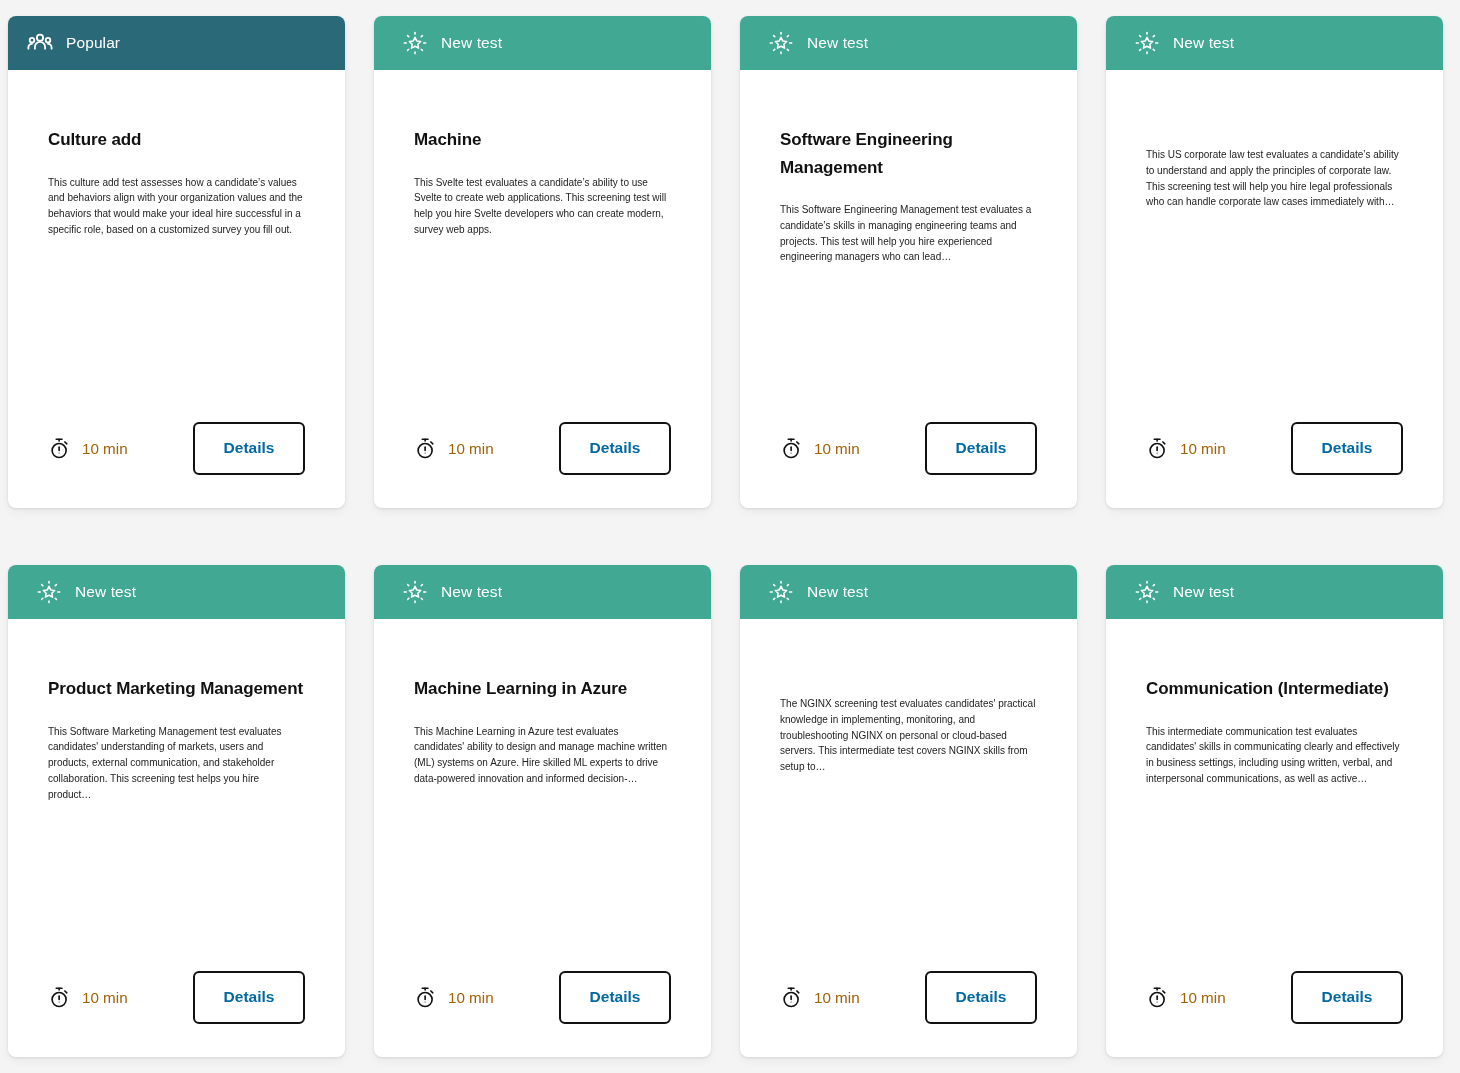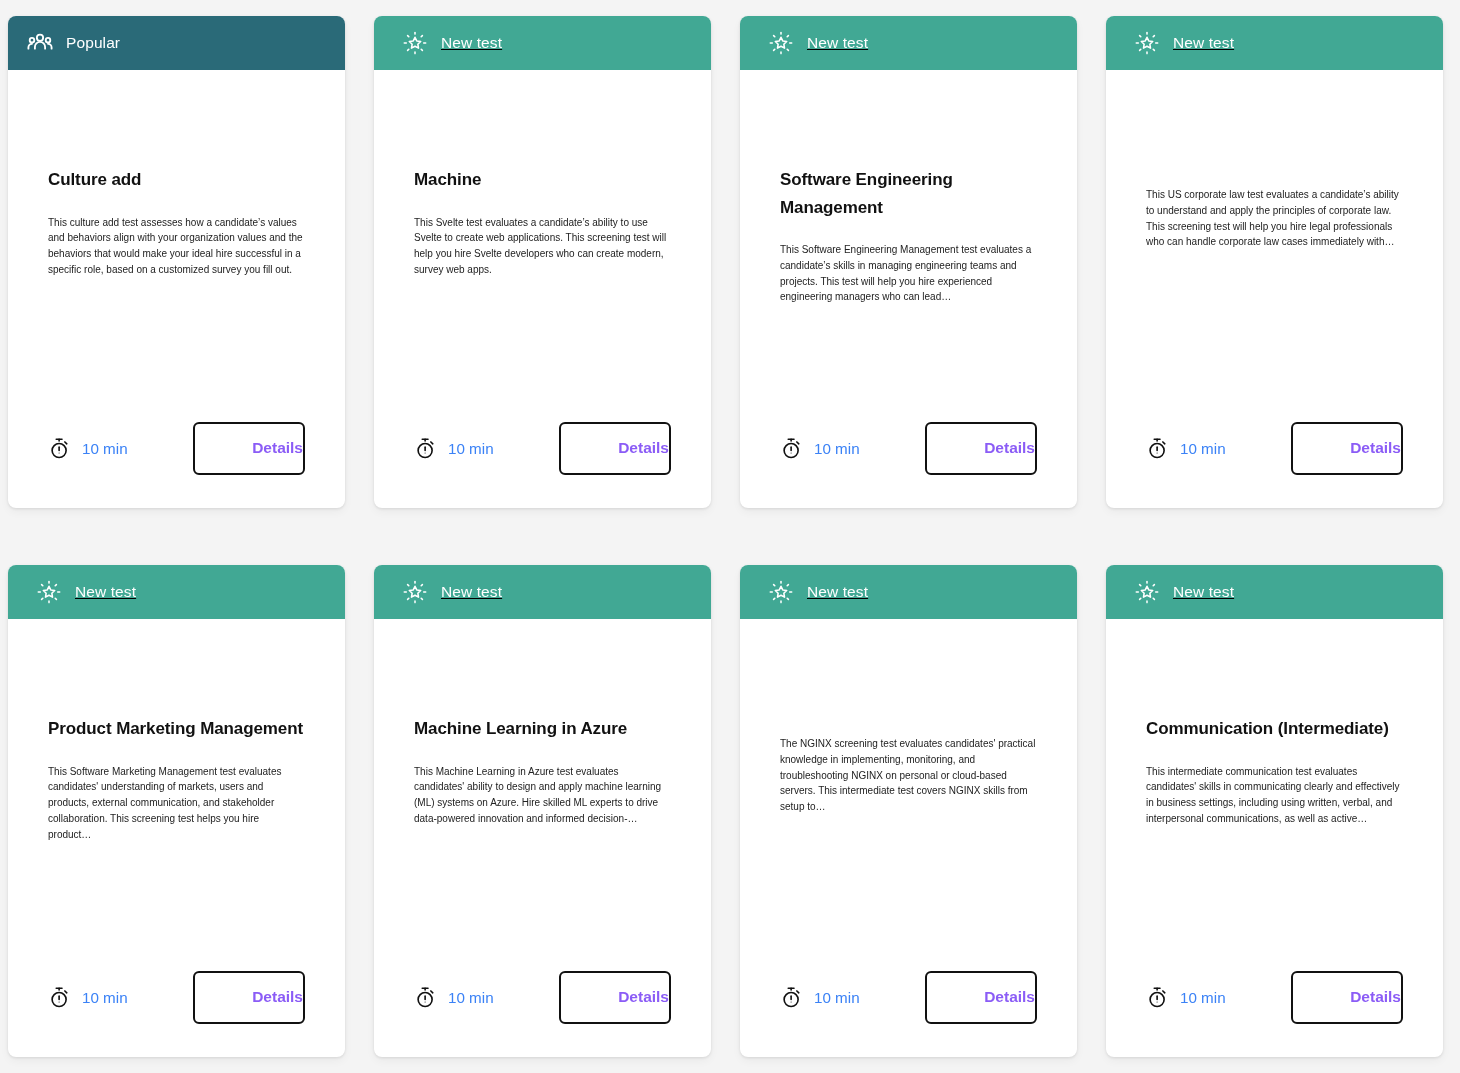--- a/index.html
+++ b/index.html
@@ -32,40 +32,39 @@
 
   .card-header {
     height: 54px;
     display: flex;
     align-items: center;
     gap: 13px;
     padding: 0 28px;
     flex: 0 0 auto;
   }
   .card-header.popular { background: #2a6a78; padding-left: 19px; }
-  .card-header.newtest { background: #41a894; text-decoration: underline; }
+  .card-header.newtest { background: #41a894; }
 
   .card-header .hdr-icon {
     width: 26px;
     height: 26px;
     display: block;
     flex: 0 0 auto;
   }
   .card-header .hdr-label {
     color: #ffffff;
     font-size: 15.5px;
     line-height: 1;
     letter-spacing: 0.1px;
   }
 
   .card-body {
     flex: 1 1 auto;
     padding: 56px 40px 0 40px;
     min-height: 0;
-    margin-top: 40px;
   }
 
   .card-title {
     font-size: 17px;
     font-weight: bold;
     color: #111111;
     line-height: 1.62;
     letter-spacing: -0.1px;
   }
 
@@ -91,36 +90,35 @@
     gap: 11px;
   }
   .duration .clock-icon {
     width: 23px;
     height: 23px;
     display: block;
     flex: 0 0 auto;
   }
   .duration .duration-text {
     font-size: 15.2px;
-    color: #3b82f6;
+    color: #a16207;
   }
 
   .details-button {
     width: 112px;
     height: 53px;
     background: #ffffff;
     border: 2px solid #111111;
     border-radius: 6px;
     font-family: "Liberation Sans", sans-serif;
     font-size: 15.5px;
     font-weight: bold;
-    color: #8b5cf6;
+    color: #0369a1;
     cursor: pointer;
     line-height: 1;
-    text-align: right;
   }
 </style>
 </head>
 <body>
 
 <div id="grid">
   <div class="card">
     <div class="card-header popular" style="background: rgb(42, 106, 120);">
       <span class="hdr-icon"><svg viewBox="0 0 24 24" width="26" height="26" fill="none" stroke="#ffffff" stroke-width="1.7" stroke-linecap="round" stroke-linejoin="round">
             <circle cx="12" cy="7.2" r="2.9"></circle>
@@ -301,21 +299,21 @@
             <path d="M13 21.9v1.7"></path>
             <path d="M5.6 5.6l1.2 1.2"></path>
             <path d="M19.2 19.2l1.2 1.2"></path>
             <path d="M20.4 5.6l-1.2 1.2"></path>
             <path d="M6.8 19.2l-1.2 1.2"></path>
           </svg></span>
       <span class="hdr-label">New test</span>
     </div>
     <div class="card-body">
       <div class="card-title">Machine Learning in Azure</div>
-      <div class="card-desc">This Machine Learning in Azure test evaluates candidates' ability to design and apply machine learning (ML) systems on Azure. Hire skilled ML experts to drive data-powered innovation and informed decision-…</div>
+      <div class="card-desc">This Machine Learning in Azure test evaluates candidates' ability to design and manage machine written (ML) systems on Azure. Hire skilled ML experts to drive data-powered innovation and informed decision-…</div>
     </div>
     <div class="card-footer">
       <div class="duration">
         <span class="clock-icon"><svg viewBox="0 0 24 24" width="23" height="23" fill="none" stroke="#111111" stroke-width="1.7" stroke-linecap="round" stroke-linejoin="round">
               <circle cx="11.6" cy="14.1" r="7.3"></circle>
               <path d="M11.6 10.6v3.5"></path>
               <circle cx="11.6" cy="16.6" r="0.55" fill="#111111" stroke="none"></circle>
               <path d="M8.6 2.4h6.0"></path>
               <path d="M11.6 2.4v1.7"></path>
               <path d="M17.6 5.2l2.0 1.9"></path>

